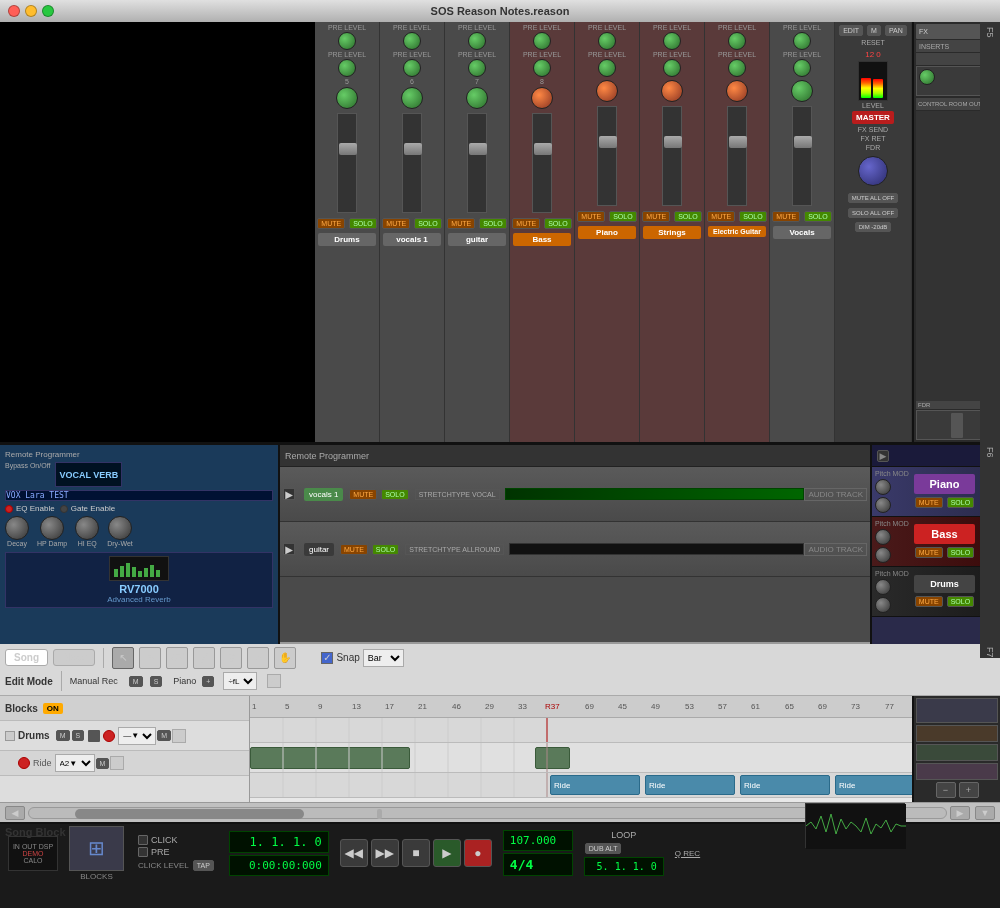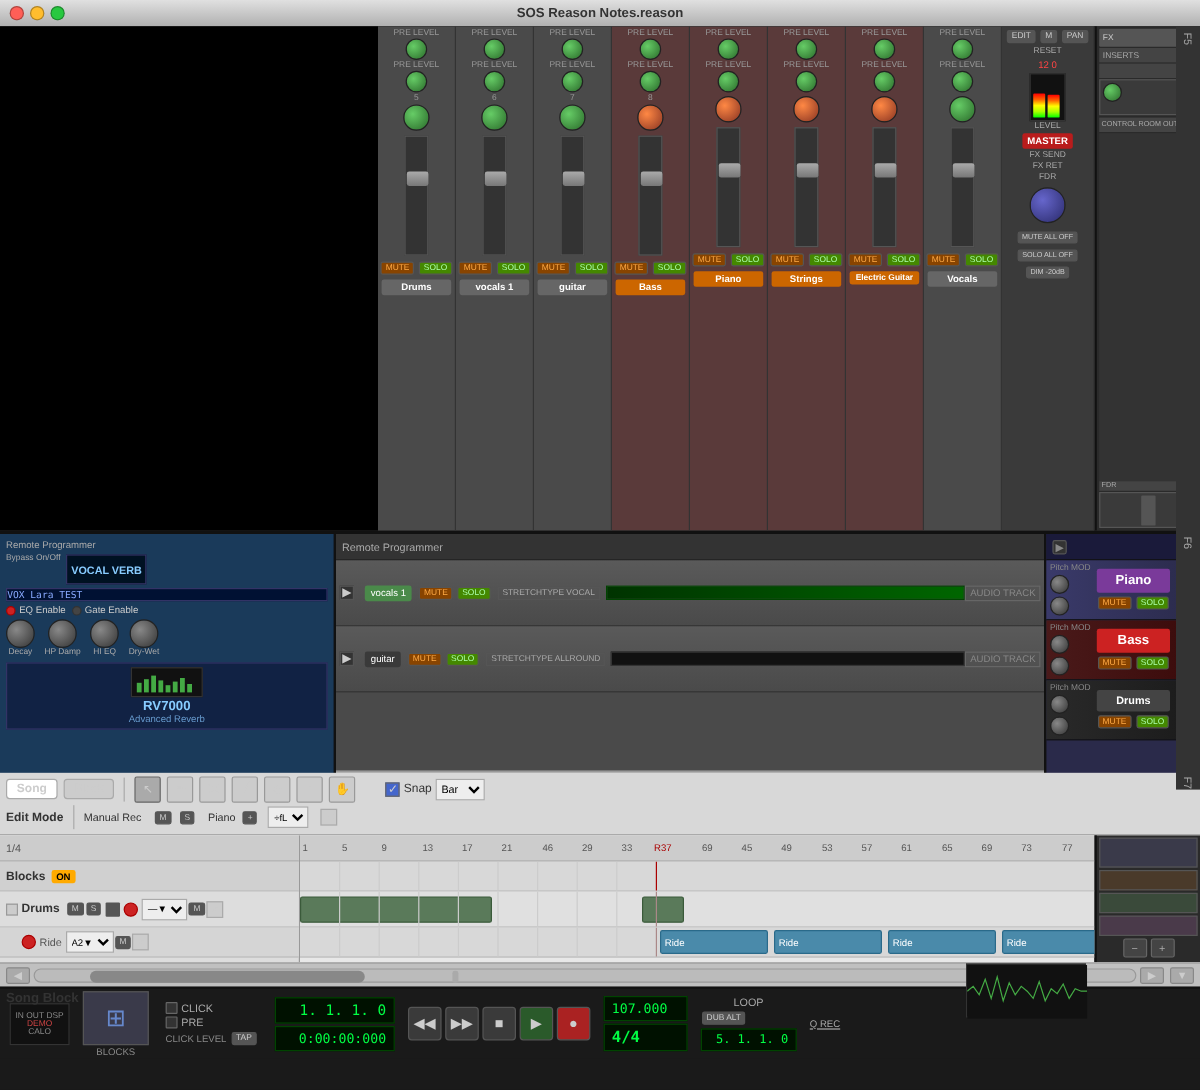--- a/index.html
+++ b/index.html
@@ -905,23 +905,20 @@
           <option>÷fL</option>
         </select>
         <div style="margin-left:5px;width:14px;height:14px;border:1px solid #aaa;background:#ccc;display:flex;align-items:center;justify-content:center;font-size:9px;">◀</div>
       </div>
     </div>
 
     <div style="display:flex;flex:1;overflow:hidden;">
 
       <div style="width:250px;background:#ddd;border-right:1px solid #999;flex-shrink:0;display:flex;flex-direction:column;">
 
-        <div style="height:22px;background:#ccc;border-bottom:1px solid #aaa;display:flex;align-items:center;padding:0 5px;font-size:9px;color:#555;">
-          <span>1/4</span>
-        </div>
 
         <div style="height:25px;background:#d0d0d0;border-bottom:1px solid #bbb;display:flex;align-items:center;padding:0 5px;">
           <span style="font-size:10px;color:#333;font-weight:bold;">Blocks</span>
           <span class="on-badge">ON</span>
         </div>
 
         <div style="height:30px;background:#ddd;border-bottom:1px solid #bbb;display:flex;align-items:center;padding:0 5px;">
           <div style="width:10px;height:10px;border:1px solid #999;background:#ccc;margin-right:3px;display:flex;align-items:center;justify-content:center;font-size:8px;">▼</div>
           <span style="font-size:10px;color:#333;font-weight:bold;margin-right:5px;">Drums</span>
           <div class="btn-small">M</div>

